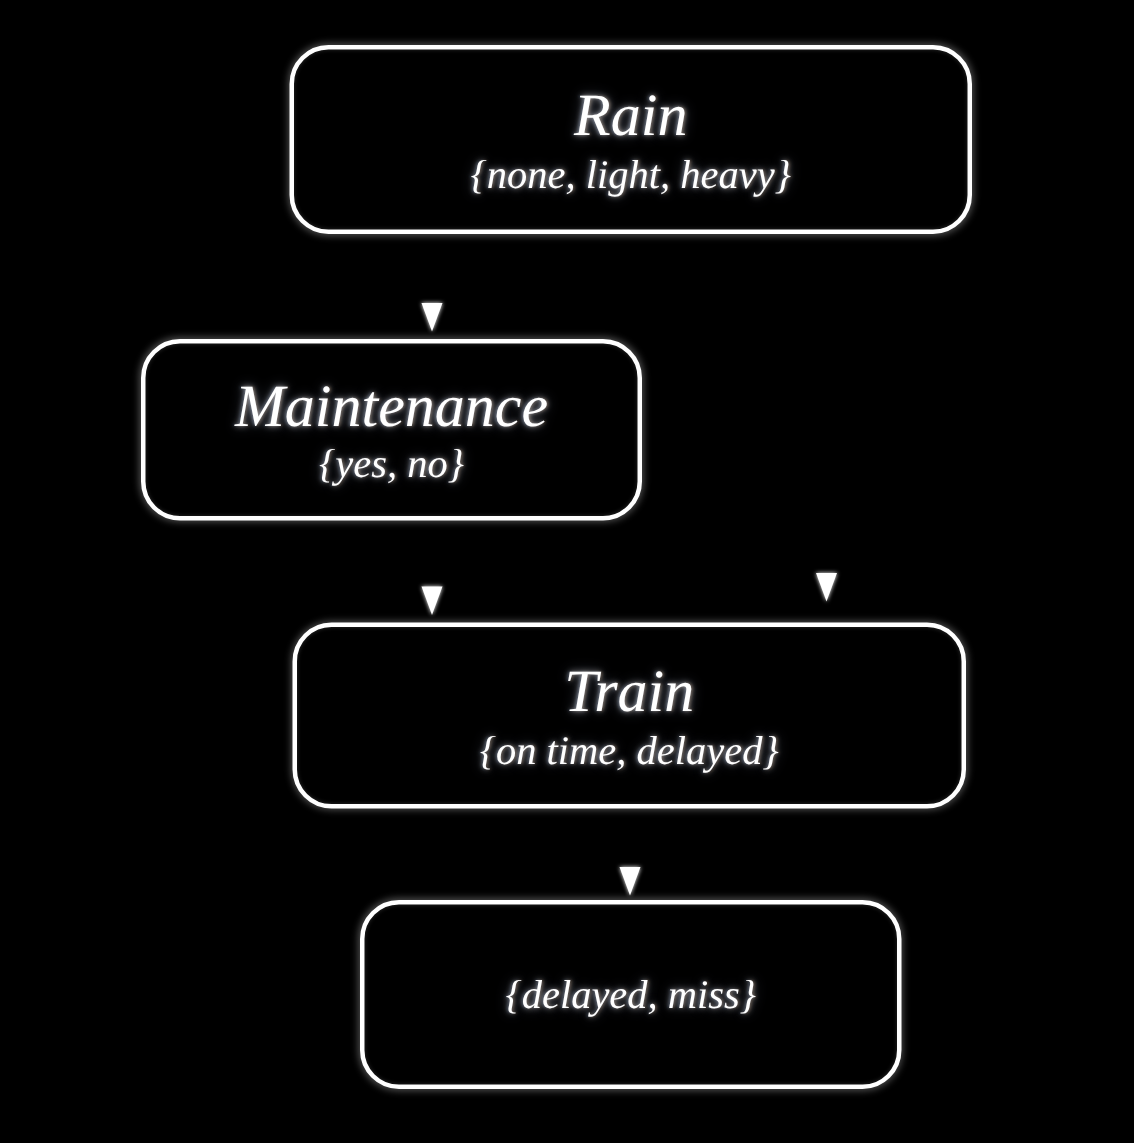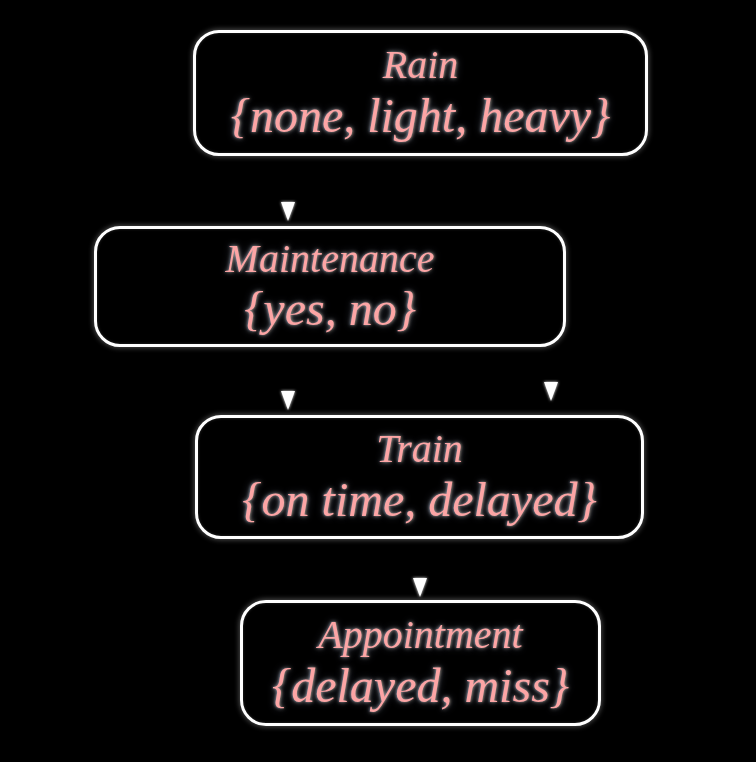--- a/index.html
+++ b/index.html
@@ -22,37 +22,37 @@
     box-sizing: border-box;
     border: 3px solid #ffffff;
     border-radius: 26px;
     background: #000000;
     display: flex;
     flex-direction: column;
     align-items: center;
     justify-content: center;
     box-shadow: 0 0 5px 1px rgba(255,255,255,0.30),
                 inset 0 0 3px 0 rgba(255,255,255,0.18);
-    color: #fca5a5;
+    color: #ffffff;
   }
   .node .line {
     font-style: italic;
     line-height: 1.14;
     white-space: nowrap;
     text-shadow: 0 0 4px rgba(255,255,255,0.55),
                  0 0 9px rgba(190,205,255,0.30),
                  1px 0 2px rgba(255,190,130,0.22),
                  -1px 0 2px rgba(150,190,255,0.22);
   }
   .node .name   { font-size: 40px; }
-  .node .states { font-size: 48px; margin-top: 1px; }
+  .node .states { font-size: 27px; margin-top: 1px; }
 
   
   #node-rain        { left: 193px; top: 30px;  width: 455px; height: 126px; }
-  #node-maintenance { left:  94px; top: 226px; width: 472px; height: 121px; }
+  #node-maintenance { left:  94px; top: 226px; width: 334px; height: 121px; }
   #node-train       { left: 195px; top: 415px; width: 449px; height: 124px; }
   #node-appointment { left: 240px; top: 600px; width: 361px; height: 126px; }
 
   
   .edges {
     position: absolute;
     left: 0; top: 0;
     width: 756px;
     height: 762px;
     pointer-events: none;
@@ -114,17 +114,16 @@
     <div class="line name">Maintenance</div>
     <div class="line states">{yes, no}</div>
   </div>
 
   <div class="node" id="node-train">
     <div class="line name">Train</div>
     <div class="line states">{on time, delayed}</div>
   </div>
 
   <div class="node" id="node-appointment">
-    <div class="line name">Appointment</div>
     <div class="line states">{delayed, miss}</div>
   </div>
 
 </div>
 
 </body></html>

